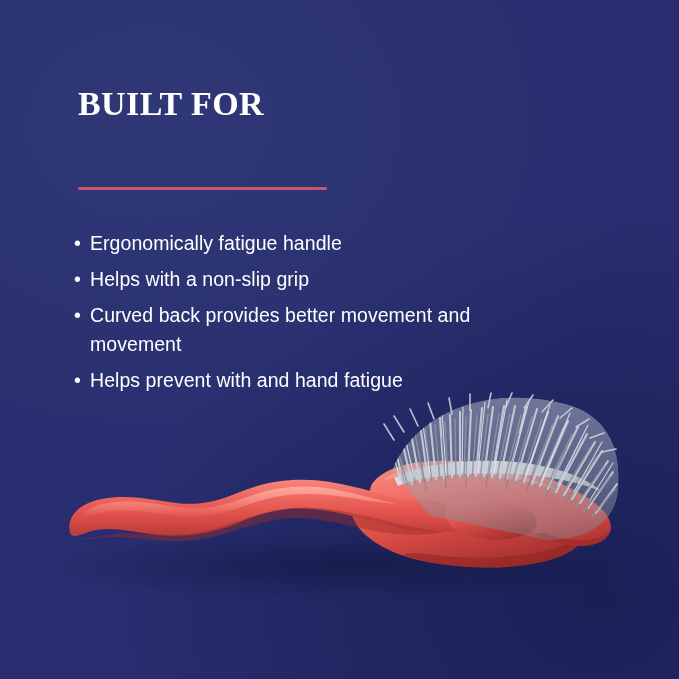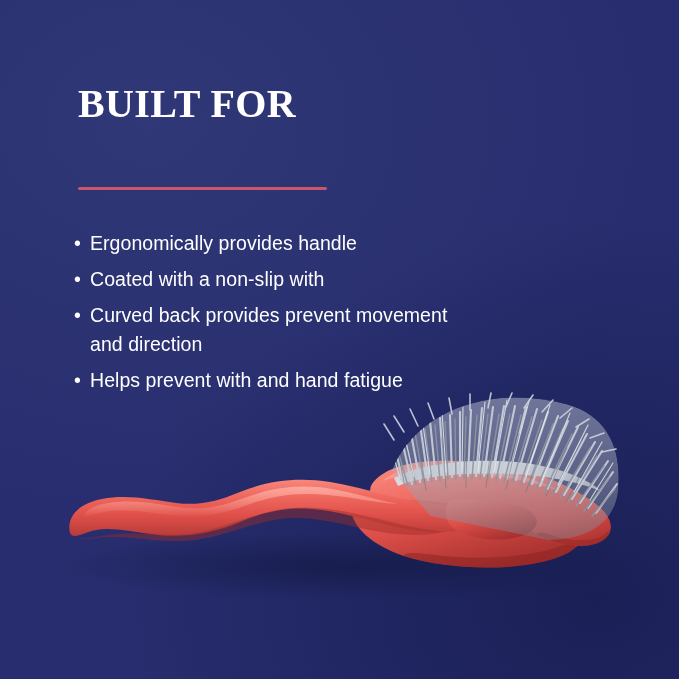--- a/index.html
+++ b/index.html
@@ -26,21 +26,21 @@
 
   
   .headline {
     position: absolute;
     left: 78px;
     top: 82px;
     width: 420px;
     color: #ffffff;
     font-family: "Liberation Serif", serif;
     font-weight: bold;
-    font-size: 40px;
+    font-size: 34px;
     line-height: 44px;
     letter-spacing: 0.4px;
   }
   .headline .hl-line { display: block; white-space: nowrap; }
 
   
   .divider {
     position: absolute;
     left: 78px;
     top: 187px;
@@ -98,29 +98,29 @@
 
   <div class="headline">
     <span class="hl-line">BUILT FOR</span>
   </div>
 
   <div class="divider"></div>
 
   <ul class="bullets">
     <li class="bullet">
       <span class="dot">•</span>
-      <span class="btext">Ergonomically provides handle</span>
+      <span class="btext">Ergonomically fatigue handle</span>
     </li>
     <li class="bullet">
       <span class="dot">•</span>
-      <span class="btext">Coated with a non-slip with</span>
+      <span class="btext">Helps with a non-slip grip</span>
     </li>
     <li class="bullet">
       <span class="dot">•</span>
-      <span class="btext">Curved back provides prevent movement and direction</span>
+      <span class="btext">Curved back provides better movement and movement</span>
     </li>
     <li class="bullet">
       <span class="dot">•</span>
       <span class="btext">Helps prevent with and hand fatigue</span>
     </li>
   </ul>
 
   <div class="product">
     <svg width="679" height="679" viewBox="0 0 679 679" xmlns="http://www.w3.org/2000/svg">
       <defs>

